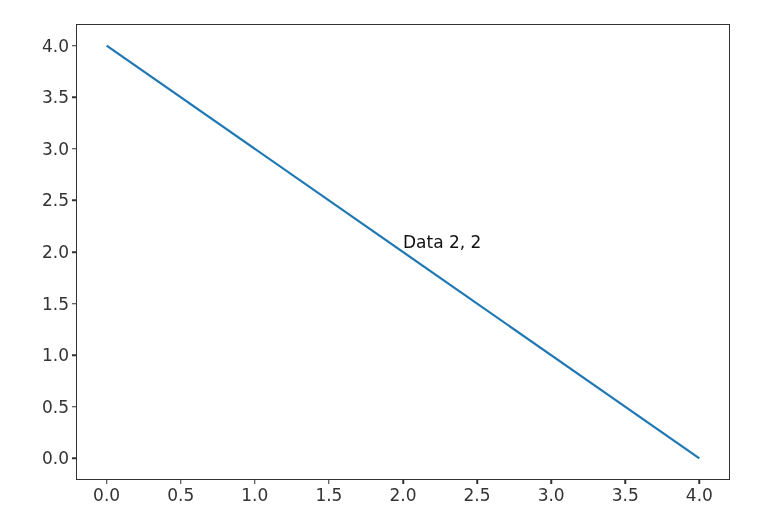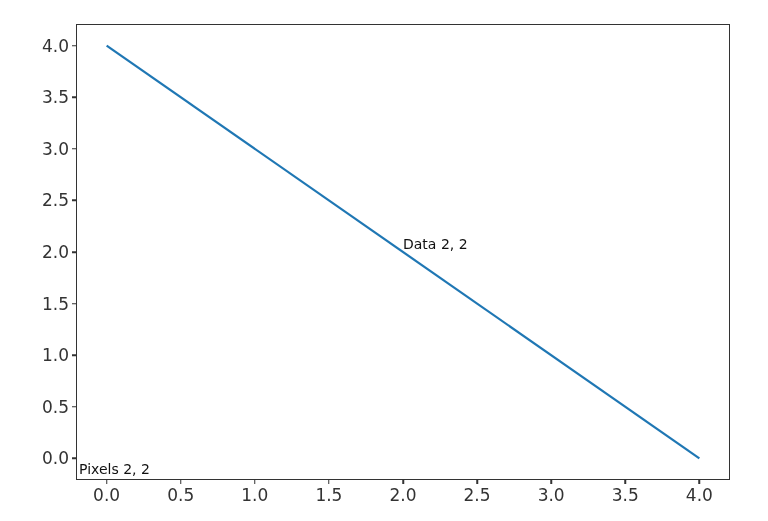--- a/index.html
+++ b/index.html
@@ -54,21 +54,21 @@
   .xtick-mark {
     position: absolute;
     top: 100%;
     width: 1.5px;
     height: 5px;
     background: #333333;
     transform: translateX(-50%);
   }
   .annotation {
     position: absolute;
-    font-size: 14px;
+    font-size: 17px;
     color: #111111;
     white-space: nowrap;
     text-align: center;
   }
   svg.plotline {
     position: absolute;
     left: 0;
     top: 0;
     width: 100%;
     height: 100%;
@@ -113,15 +113,14 @@
       <div class="xtick-mark" style="left: 326px;"></div>
       <div class="xtick" style="left: 400.091px;">2.5</div>
       <div class="xtick-mark" style="left: 400.091px;"></div>
       <div class="xtick" style="left: 474.182px;">3.0</div>
       <div class="xtick-mark" style="left: 474.182px;"></div>
       <div class="xtick" style="left: 548.273px;">3.5</div>
       <div class="xtick-mark" style="left: 548.273px;"></div>
       <div class="xtick" style="left: 622.364px;">4.0</div>
       <div class="xtick-mark" style="left: 622.364px;"></div>
       <div class="annotation" style="left: 326px; top: 227px; transform: translate(0px, -100%);">Data 2, 2</div>
-      <div class="annotation" style="left: 2px; bottom: 2px;">Pixels 2, 2</div>
     </div>
 </div>
 
 </body></html>

